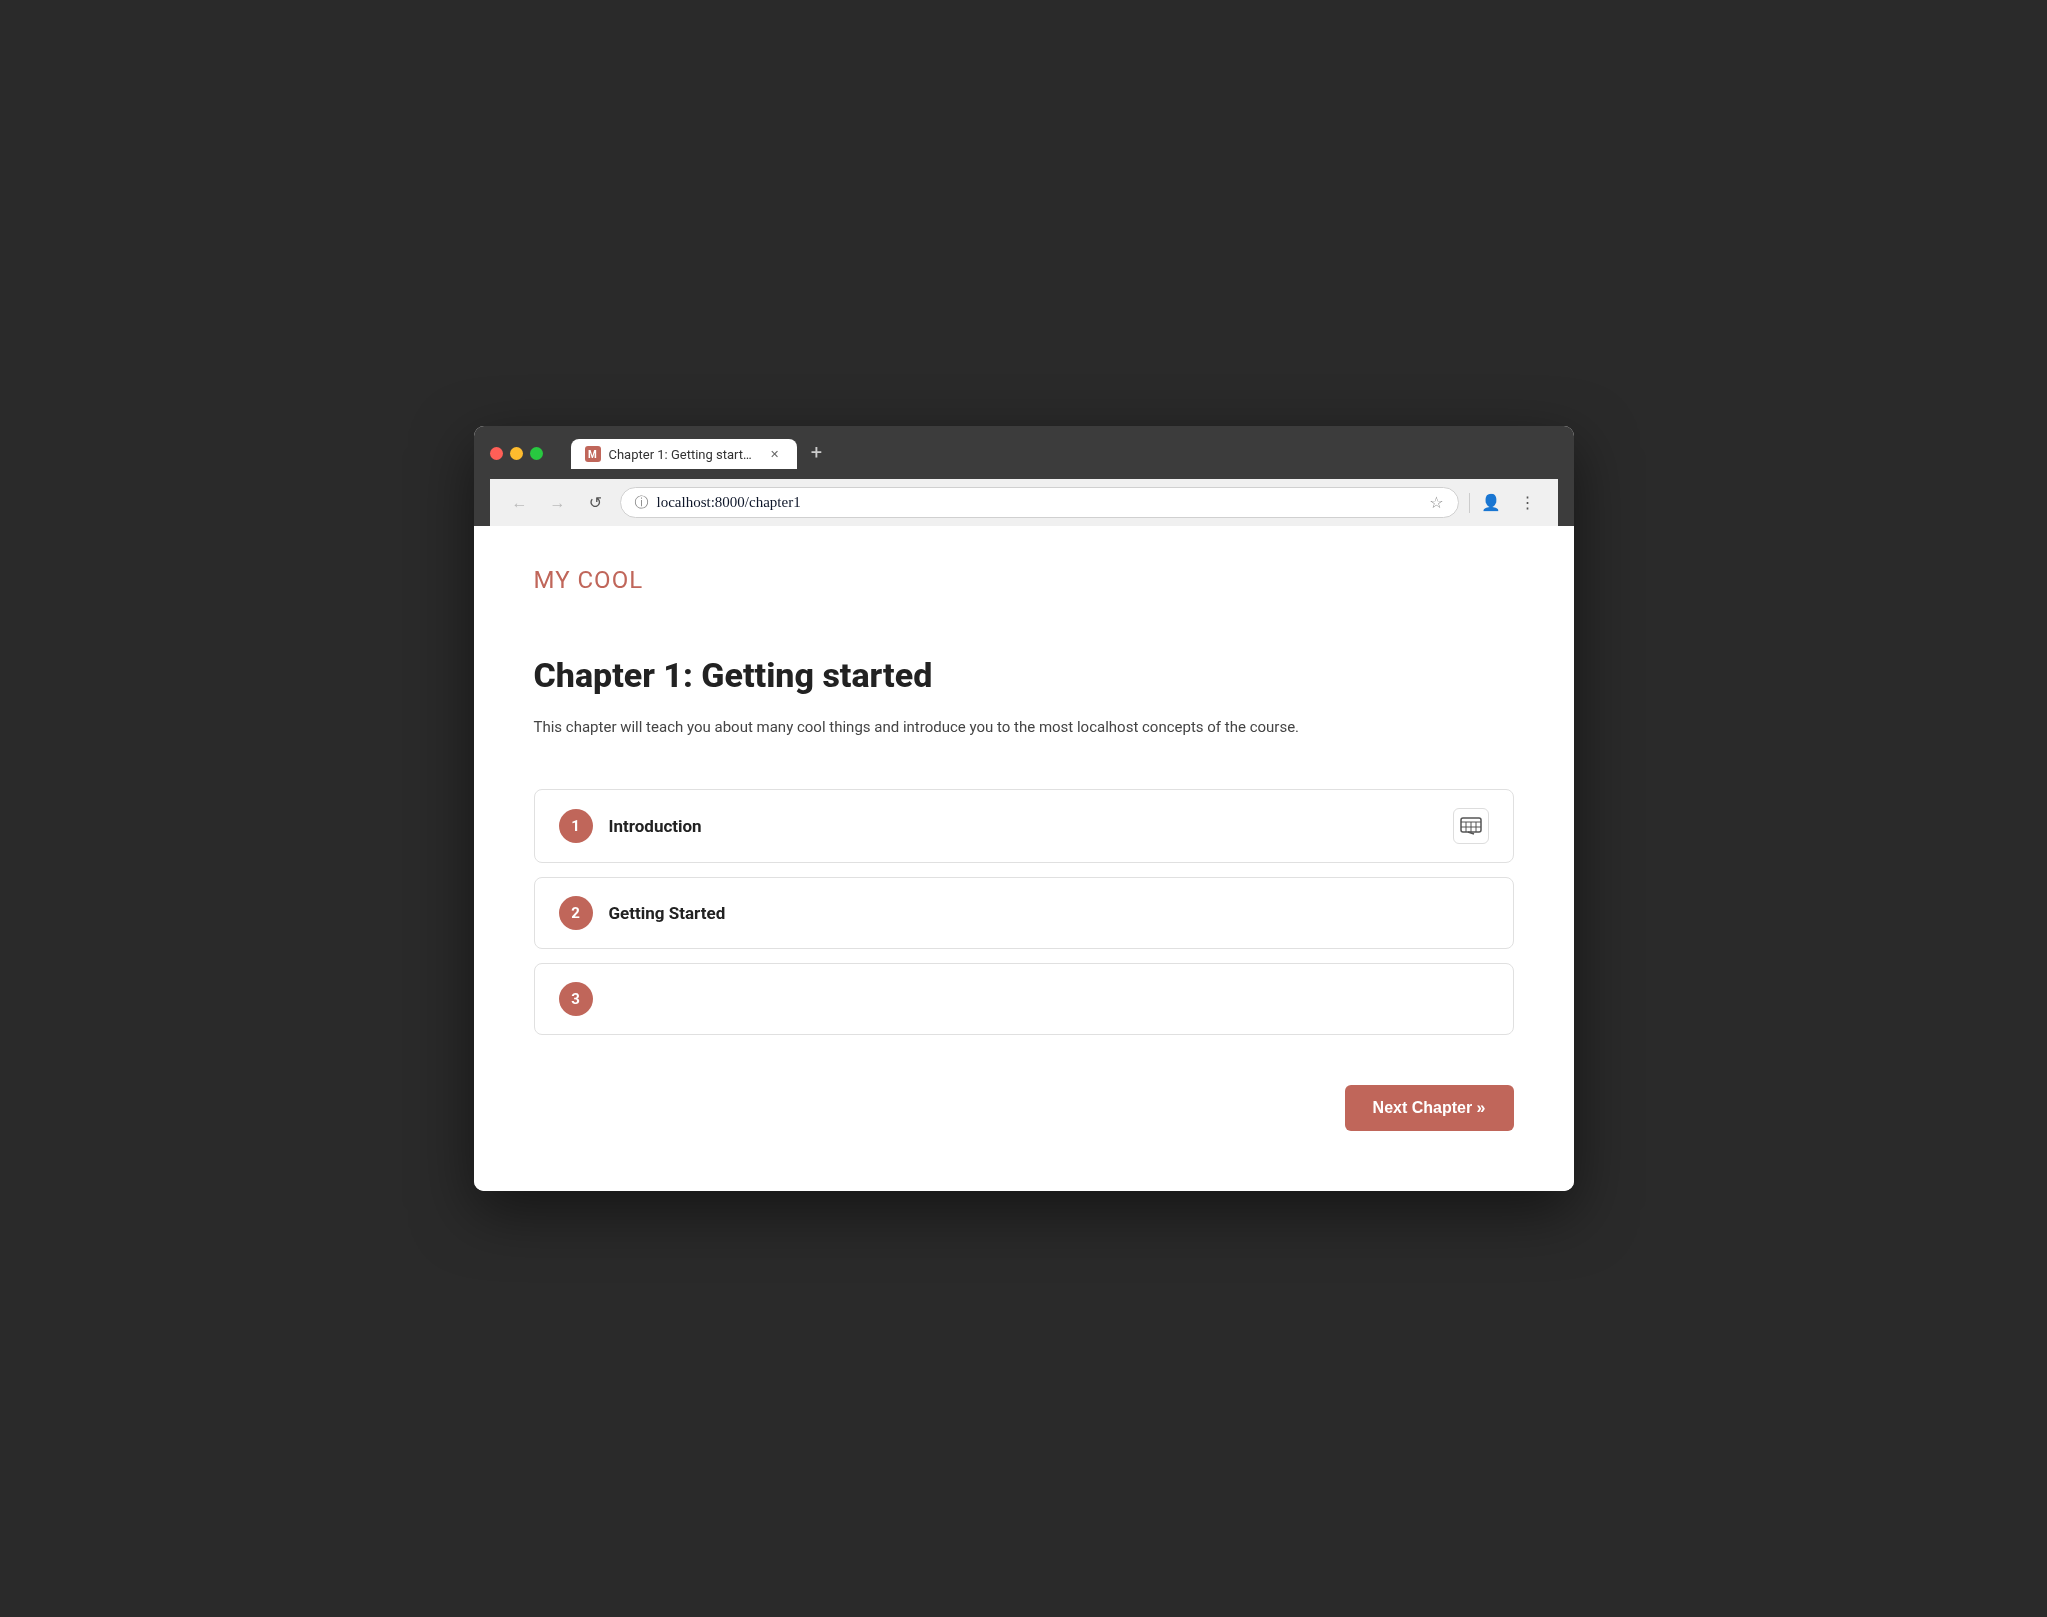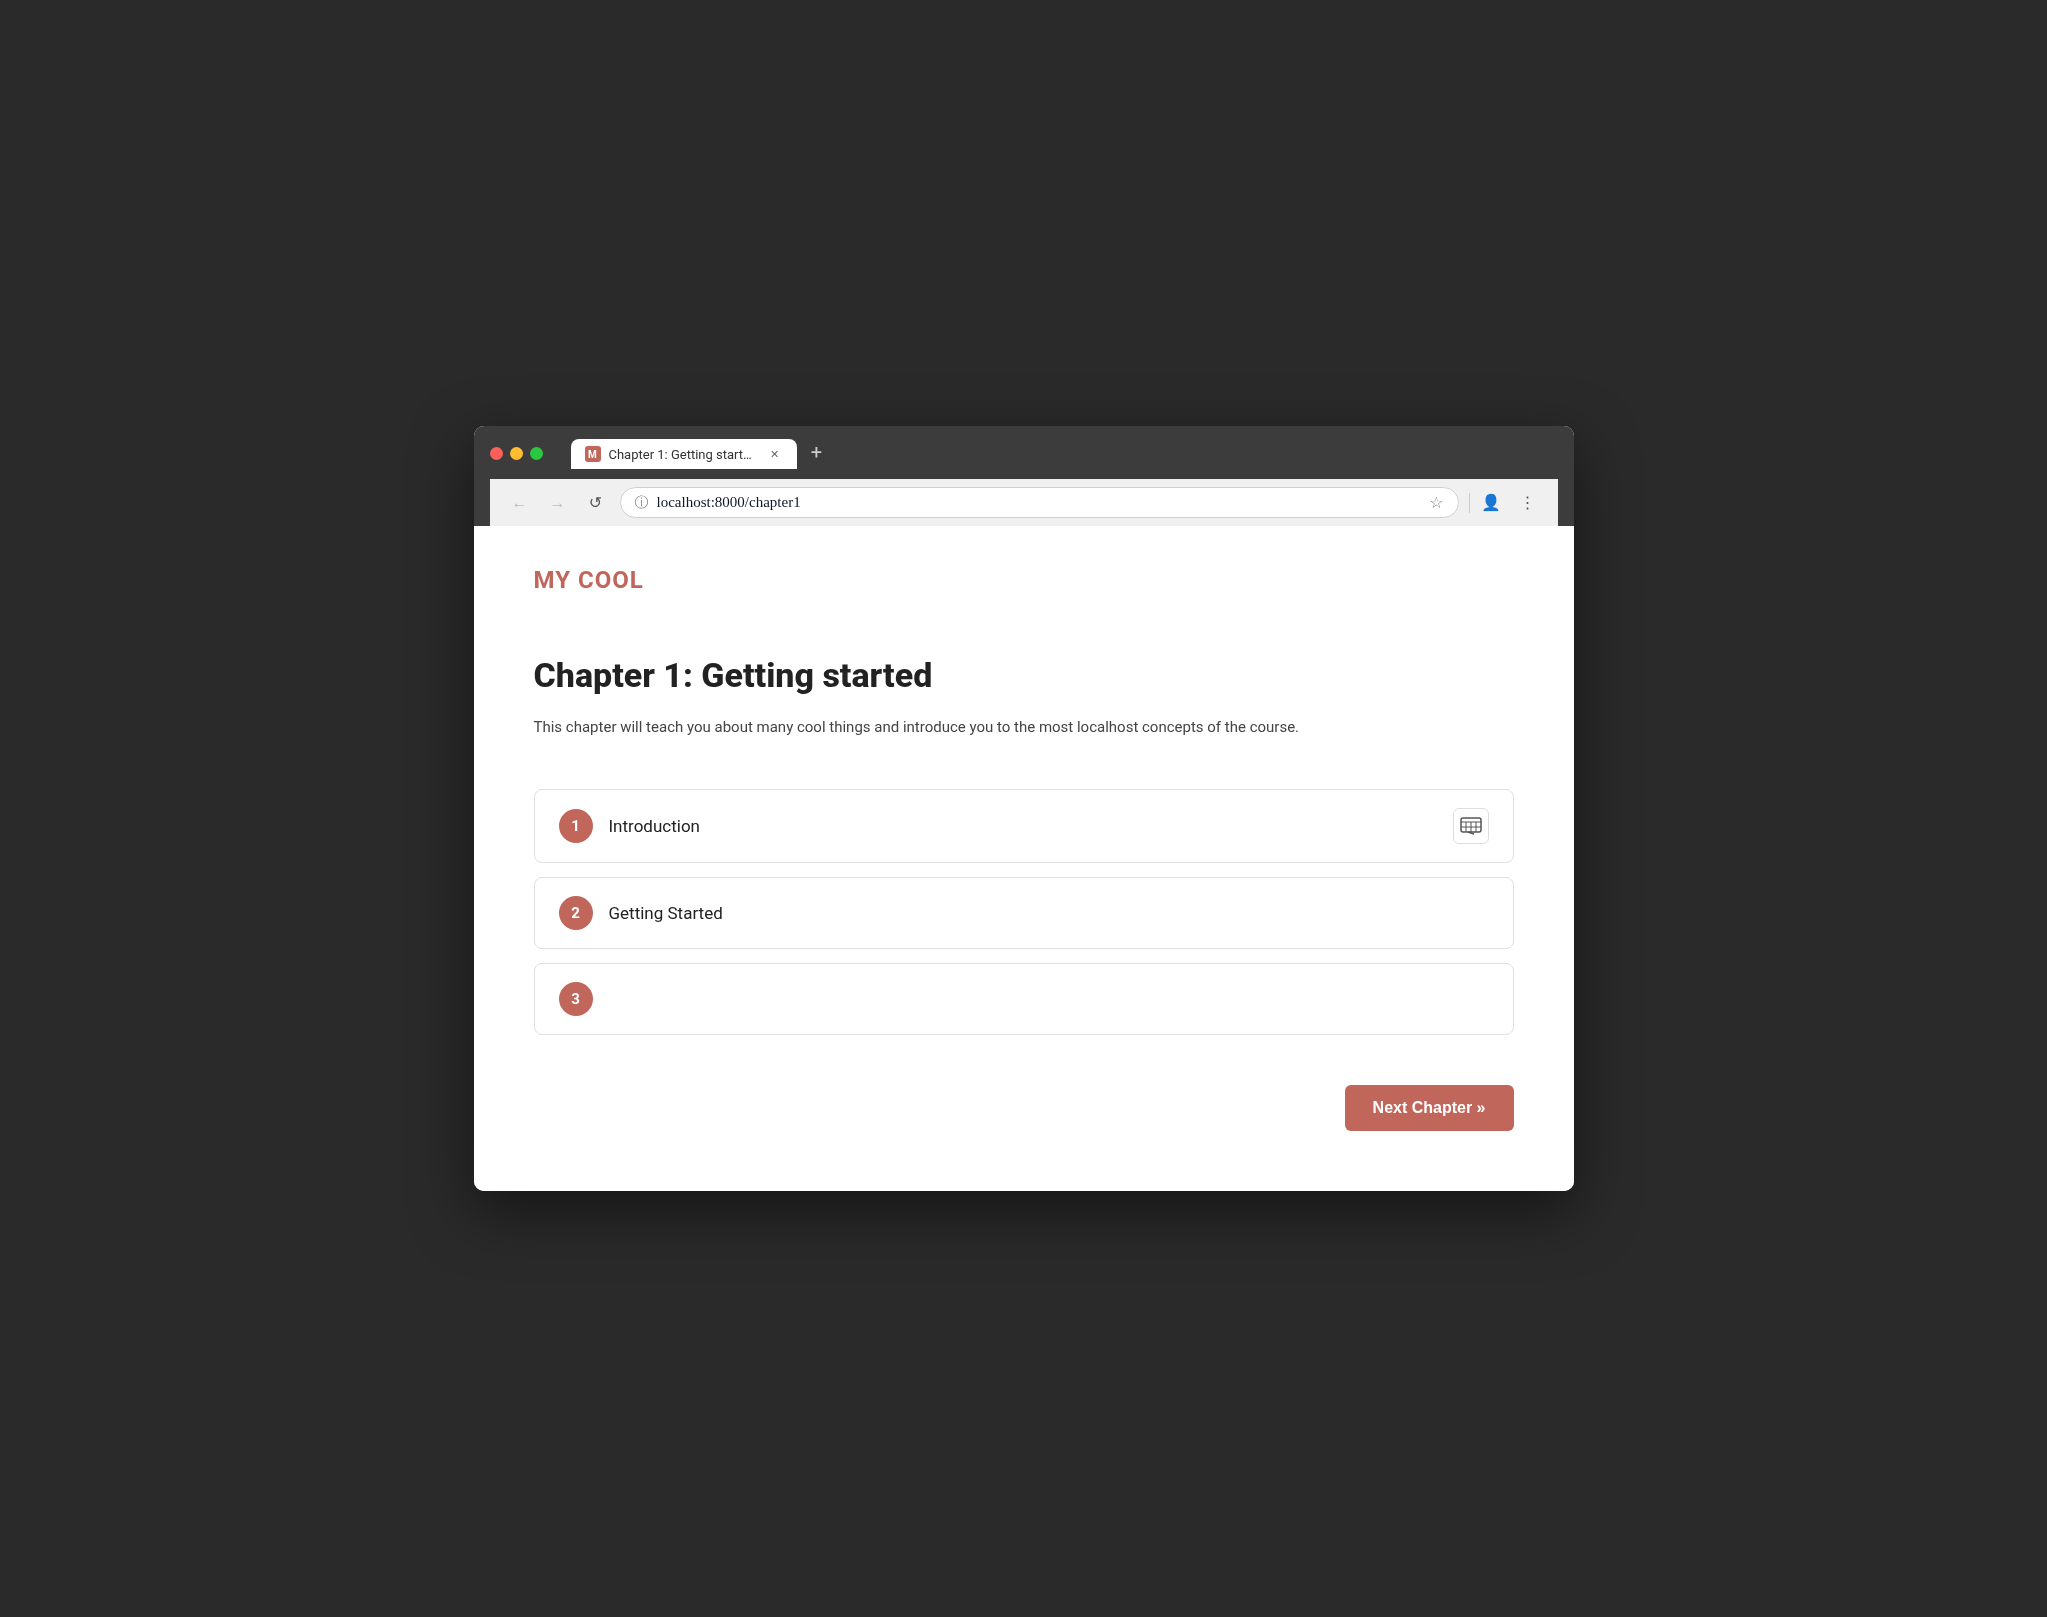--- a/index.html
+++ b/index.html
@@ -194,21 +194,21 @@
 
     
     .page-content {
       background: #fff;
       padding: 40px 60px 60px;
       min-height: 500px;
     }
 
     .logo {
       font-size: 24px;
-      font-weight: 700;
+      font-weight: 400;
       color: #c0665a;
       line-height: 1.2;
       letter-spacing: 1px;
       text-transform: uppercase;
       margin-bottom: 60px;
     }
 
     .chapter-title {
       font-size: 34px;
       font-weight: 800;
@@ -251,21 +251,21 @@
       font-weight: 700;
       font-size: 15px;
       display: flex;
       align-items: center;
       justify-content: center;
       flex-shrink: 0;
     }
 
     .lesson-title {
       font-size: 17px;
-      font-weight: 400;
+      font-weight: 700;
       color: #222;
       flex: 1;
     }
 
     .lesson-icon {
       width: 36px;
       height: 36px;
       border: 1px solid #ddd;
       border-radius: 6px;
       display: flex;

